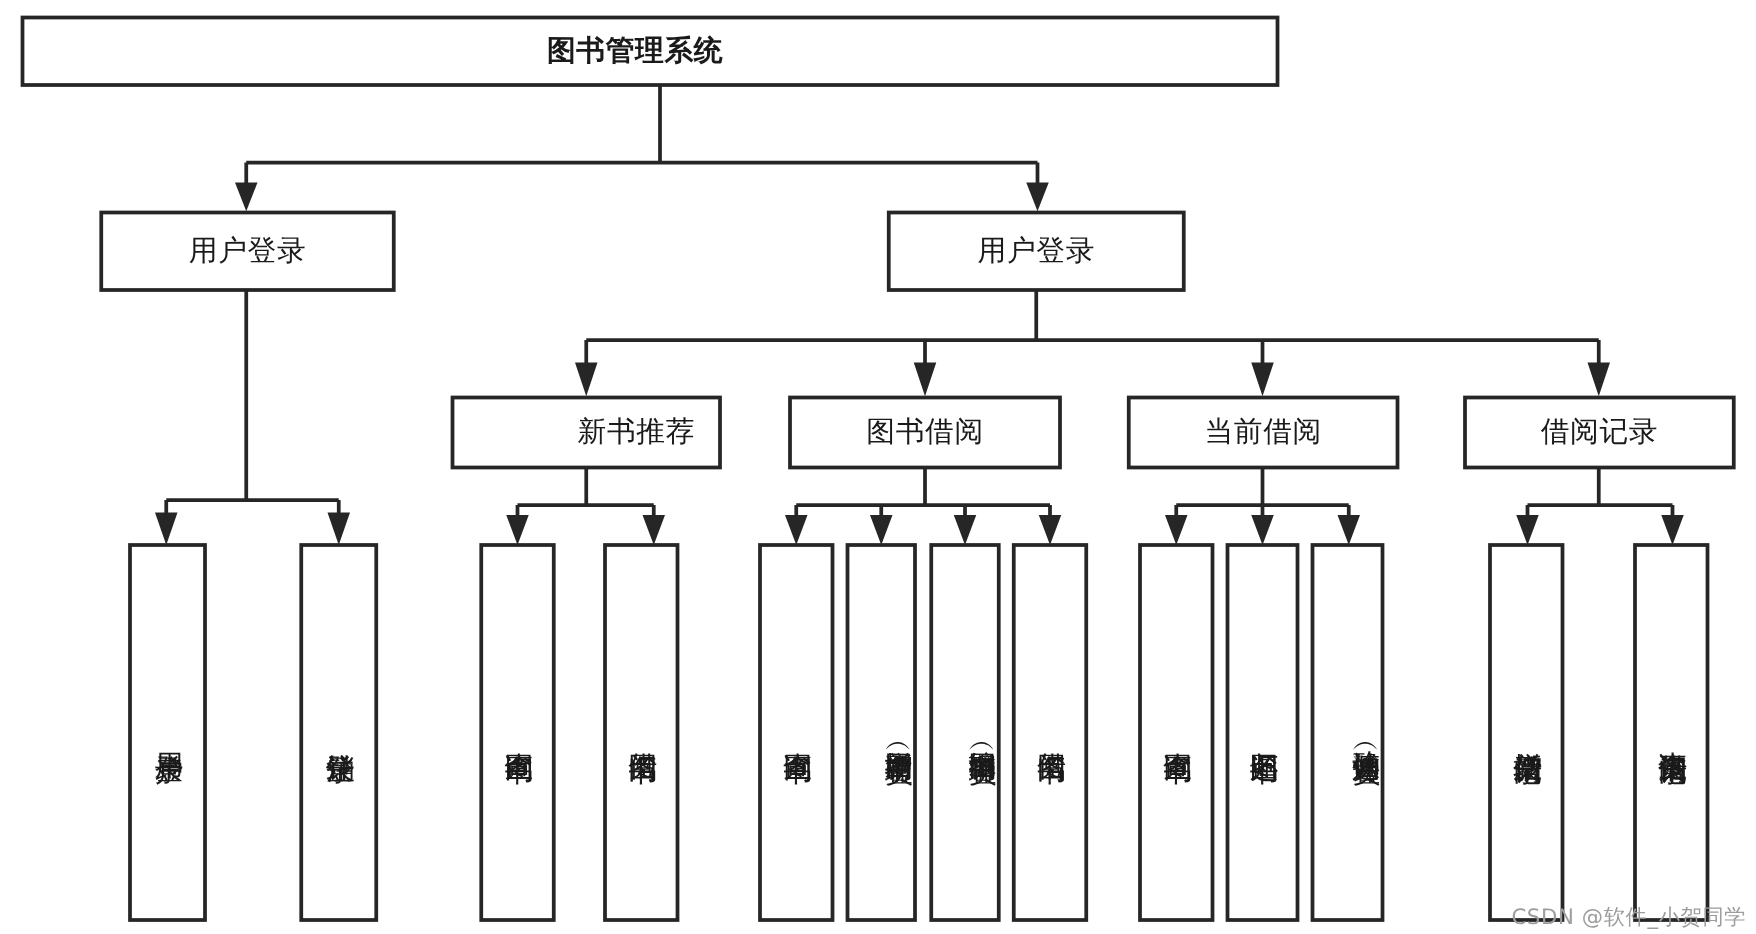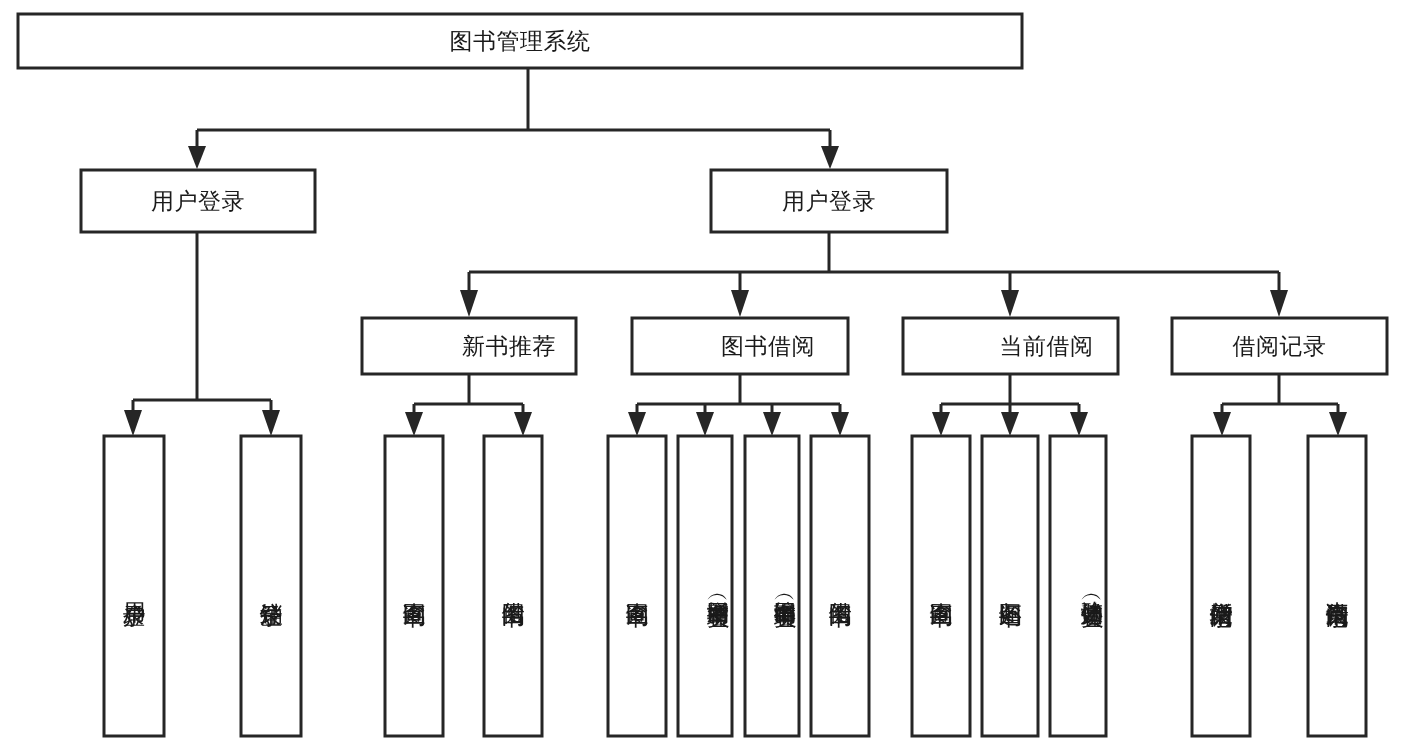--- a/index.html
+++ b/index.html
@@ -172,42 +172,43 @@
 
     <rect class="node-box" x="912" y="436" width="58" height="300"></rect>
     <rect class="node-box" x="982" y="436" width="56" height="300"></rect>
     <rect class="node-box" x="1050" y="436" width="56" height="300"></rect>
 
     <rect class="node-box" x="1192" y="436" width="58" height="300"></rect>
     <rect class="node-box" x="1308" y="436" width="58" height="300"></rect>
 
   </svg>
 
-  <div class="node-label-h" style="left:18px; top:14px; width:1004px; height:54px;">图书管理系统</div>
+  <div class="node-label-h" style="left:6px; top:14px; width:1004px; height:54px;font-weight:bold;">图书管理系统</div>
 
   <div class="node-label-h" style="left:81px; top:170px; width:234px; height:62px;">用户登录</div>
   <div class="node-label-h" style="left:711px; top:170px; width:236px; height:62px;">用户登录</div>
 
   <div class="node-label-h" style="left:362px; top:318px; width:214px; height:56px;margin-left:40px;">新书推荐</div>
-  <div class="node-label-h" style="left:632px; top:318px; width:216px; height:56px;padding-left:28px;">图书借阅</div>
-  <div class="node-label-h" style="left:903px; top:318px; width:215px; height:56px;padding-left:36px;">当前借阅</div>
+  <div class="node-label-h" style="left:632px; top:318px; width:216px; height:56px;">图书借阅</div>
+  <div class="node-label-h" style="left:903px; top:318px; width:215px; height:56px;">当前借阅</div>
   <div class="node-label-h" style="left:1172px; top:318px; width:215px; height:56px;">借阅记录</div>
 
   <div class="node-label-v" style="left:104px; top:436px; width:60px; height:300px;">用户登录</div>
   <div class="node-label-v" style="left:241px; top:436px; width:60px; height:300px;">注销登录</div>
 
   <div class="node-label-v" style="left:385px; top:436px; width:58px; height:300px;">查询图书</div>
   <div class="node-label-v" style="left:484px; top:436px; width:58px; height:300px;">借阅图书</div>
 
   <div class="node-label-v" style="left:608px; top:436px; width:58px; height:300px;">查询图书</div>
   <div class="node-label-v top-align" style="left:678px; top:436px; width:54px; height:300px; font-size:22px;">新增图书（管理员）</div>
   <div class="node-label-v top-align" style="left:745px; top:436px; width:54px; height:300px; font-size:22px;">编辑图书（管理员）</div>
   <div class="node-label-v" style="left:811px; top:436px; width:58px; height:300px;">借阅图书</div>
 
   <div class="node-label-v" style="left:912px; top:436px; width:58px; height:300px;">查询图书</div>
   <div class="node-label-v" style="left:982px; top:436px; width:56px; height:300px;">归还图书</div>
   <div class="node-label-v top-align" style="left:1050px; top:436px; width:56px; height:300px; font-size:22px;">确认归还（管理员）</div>
 
   <div class="node-label-v" style="left:1192px; top:436px; width:58px; height:300px;">新增借阅记录</div>
   <div class="node-label-v" style="left:1308px; top:436px; width:58px; height:300px;">查询借阅记录</div>
 
+  <div id="watermark">CSDN @软件_小贺同学</div>
 
 </div>
 
 </body></html>

